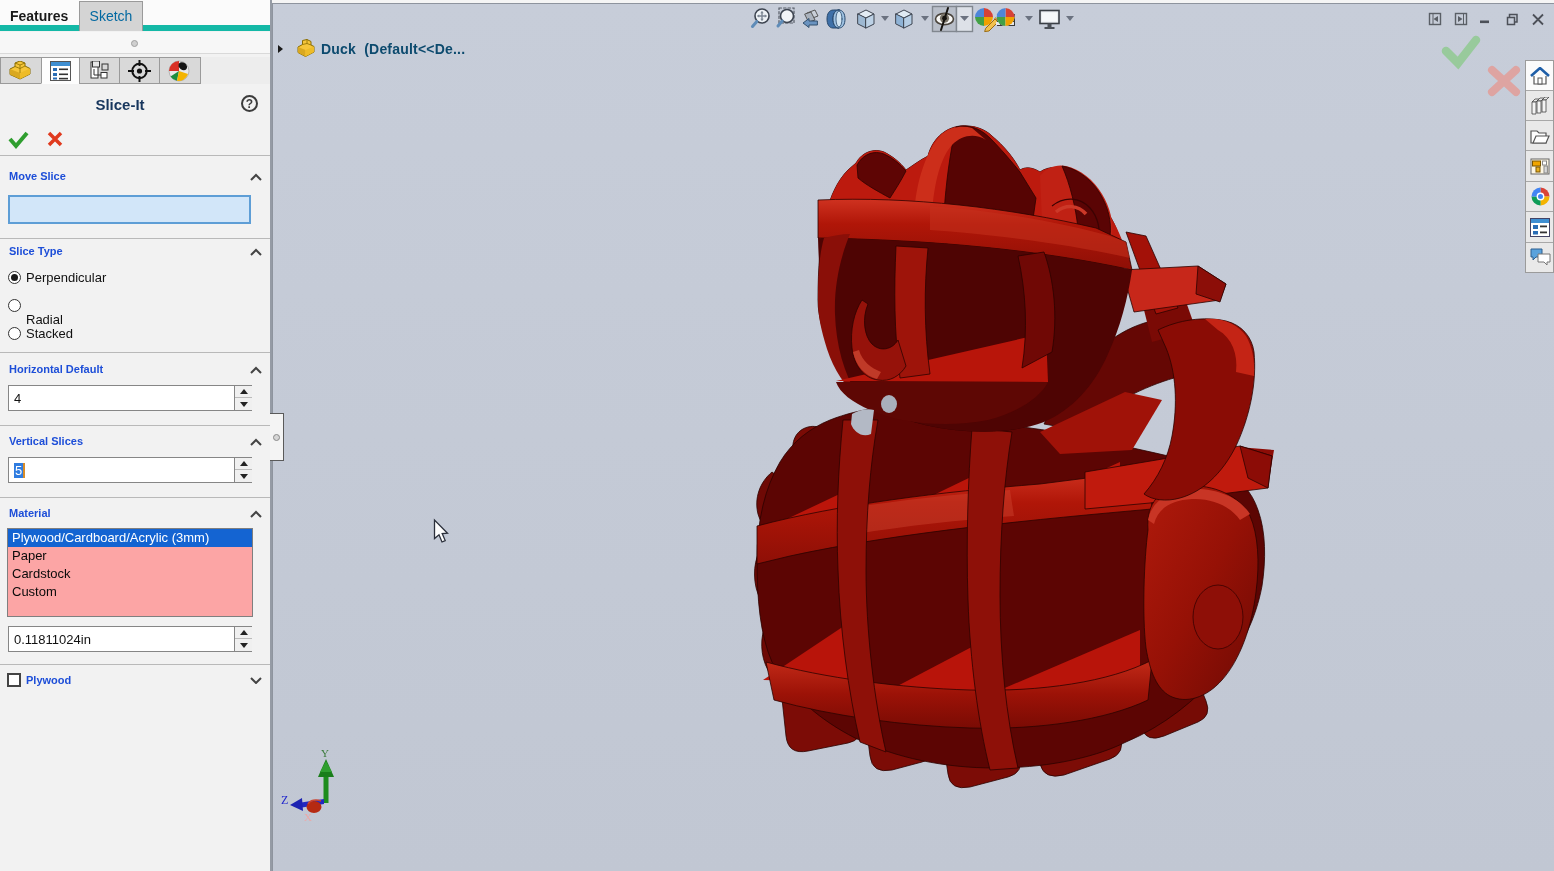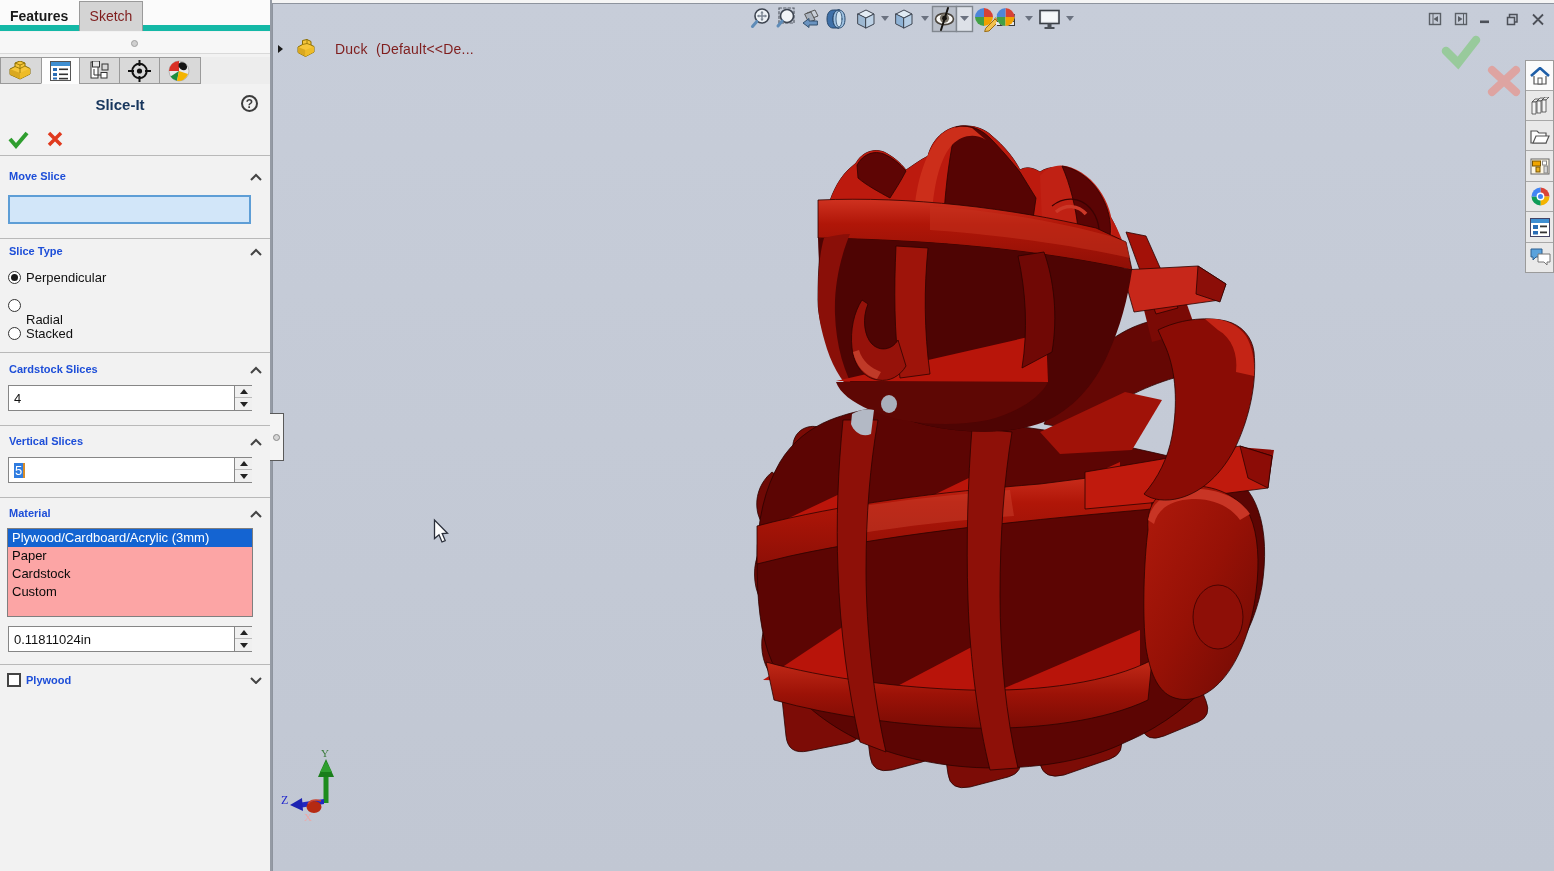--- a/index.html
+++ b/index.html
@@ -7,27 +7,27 @@
 #root { position:relative; width:1554px; height:871px; background:#f2f2f2; }
 
 
 #viewport { position:absolute; left:272px; top:0; width:1282px; height:871px;
   background:linear-gradient(#c7cdd9, #c1c7d3); border-top:1px solid #8e949e; border-left:1px solid #8e949e; }
 #topwhite { position:absolute; left:272px; top:0; width:1282px; height:4px; background:#f5f5f5; border-bottom:1px solid #8e949e; z-index:5; }
 
 
 #crumb { position:absolute; left:278px; top:38px; height:22px; display:flex; align-items:center; z-index:4; }
 #crumb .tri { width:0; height:0; border-left:5px solid #1a1a1a; border-top:4.5px solid transparent; border-bottom:4.5px solid transparent; margin-right:13px; }
-#crumb .txt { font-size:14px; color:#7f1d1d; margin-left:20px; letter-spacing:0.2px; }
+#crumb .txt { font-size:14px; color:#0c4a6e; margin-left:6px; letter-spacing:0.2px;font-weight:bold; }
 
 
 #panel { position:absolute; left:0; top:0; width:272px; height:871px; background:#f2f2f2; border-right:2px solid #959ba5; }
 #tabbar { position:absolute; left:0; top:0; width:100%; height:31px; background:#fbfbfb; border-bottom:6px solid #14b8a6; }
 #tabbar .feat { position:absolute; left:10px; top:8px; font-size:14px; font-weight:bold; color:#1a1a1a; }
-#tabbar .sketch { position:absolute; left:79px; top:1px; width:64px; height:30px; background:#d4d4d4; border:1px solid #9a9a9a; border-bottom:none; font-size:14px; color:#7f1d1d; text-align:center; line-height:28px; }
+#tabbar .sketch { position:absolute; left:79px; top:1px; width:64px; height:30px; background:#d4d4d4; border:1px solid #9a9a9a; border-bottom:none; font-size:14px; color:#0369a1; text-align:center; line-height:28px; }
 #ribbonrow { position:absolute; left:0; top:32px; width:100%; height:22px; background:#f7f7f7; border-bottom:1px solid #d9d9d9; }
 #ribbonrow .dot { position:absolute; left:131px; top:8px; width:7px; height:7px; border-radius:50%; background:#cfcfcf; border:1px solid #9f9f9f; }
 #icontabs { position:absolute; left:0; top:57px; width:100%; height:27px; background:#ededed; }
 #icontabs .cell { position:absolute; top:0; height:27px; background:#d9d9d9; border:1px solid #9a9a9a; }
 #icontabs .cell.active { background:#fdfdfd; border-bottom:1px solid #fdfdfd; }
 
 
 #pm { position:absolute; left:0; top:0px; width:270px; height:871px; font-size:13px; }
 .pmtitle { position:absolute; left:0; top:96px; width:240px; text-align:center; font-size:15px; font-weight:bold; color:#17365d; }
 .helpc { position:absolute; right:12px; top:95px; width:17px; height:17px; border:2px solid #3c3c3c; border-radius:50%; color:#3c3c3c; font-size:12px; font-weight:bold; text-align:center; line-height:14px; }
@@ -418,21 +418,21 @@
           <path d="M1 7 L6 2 L11 7" stroke="#444" stroke-width="2" fill="none"></path>
         </svg>
       <div class="radio sel" style="top:271px"></div>
         <div class="rlabel" style="top:270px">Perpendicular</div>
       <div class="radio" style="top:299px"></div>
         <div class="rlabel" style="top:312px">Radial</div>
       <div class="radio" style="top:327px"></div>
         <div class="rlabel" style="top:326px">Stacked</div>
       <div class="sep" style="top:352px"></div>
 
-      <div class="hdr" style="top:363px">Cardstock Slices</div>
+      <div class="hdr" style="top:363px">Horizontal Default</div>
       <svg class="chev" style="top:366px">
           <path d="M1 7 L6 2 L11 7" stroke="#444" stroke-width="2" fill="none"></path>
         </svg>
       <div class="spin" style="top:385px">
           <div class="val">4</div>
           <div class="btns">
             <div class="up"></div>
             <div class="dn"></div>
           </div>
         </div>

